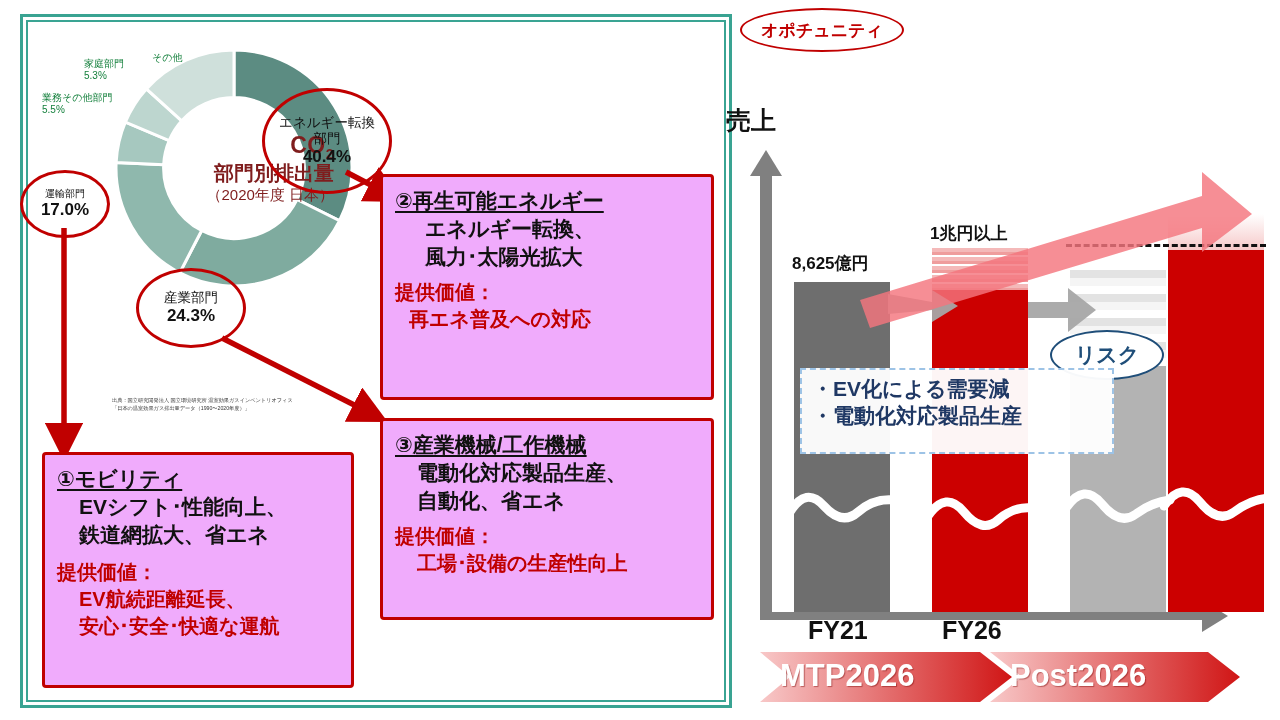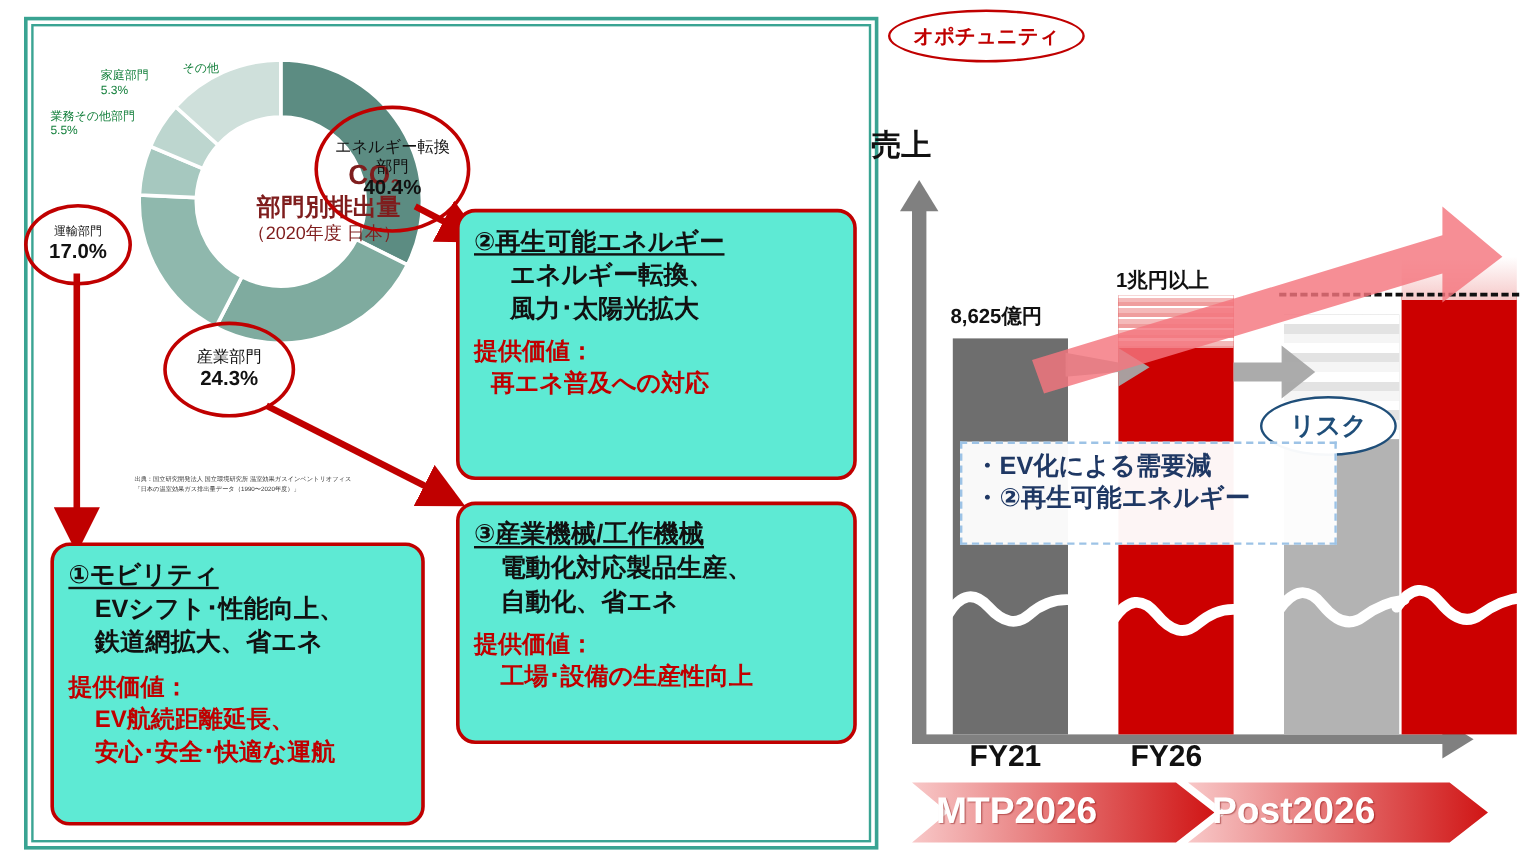--- a/index.html
+++ b/index.html
@@ -22,21 +22,21 @@
   .dc3{font-size:15px;}
 
   .seg-label{position:absolute;font-size:10px;color:#15803d;line-height:1.24;white-space:nowrap;}
 
   
   .ellipse{position:absolute;border:3.4px solid #c00000;border-radius:50%;
     display:flex;flex-direction:column;align-items:center;justify-content:center;
     text-align:center;line-height:1.2;color:#111;background:transparent;}
 
   
-  .rbox{position:absolute;border:3.2px solid #c00000;border-radius:16px;background:#5eead4;
+  .rbox{position:absolute;border:3.2px solid #c00000;border-radius:4px;background:#f0abfc;
     box-sizing:border-box;padding:10px 12px;}
   .rbox .hd{font-size:21px;font-weight:bold;color:#111;text-decoration:underline;
      text-underline-offset:3px;white-space:nowrap;}
   .rbox .ln{font-size:21px;font-weight:bold;color:#111;white-space:nowrap;}
   .rbox .vhd{font-size:20px;font-weight:bold;color:#c00000;white-space:nowrap;}
   .rbox .vln{font-size:20px;font-weight:bold;color:#c00000;white-space:nowrap;}
   .indent1{padding-left:22px;}
   .indent2{padding-left:30px;}
 
   .source{position:absolute;left:112px;top:396px;width:270px;font-size:5.2px;color:#333;line-height:1.55;}
@@ -227,21 +227,21 @@
 
     <div class="tag-ellipse" style="left:8px;top:8px;width:160px;height:40px;">
       <span>オポチュニティ</span>
     </div>
 
     <div class="tag-ellipse risk" style="left:318px;top:330px;width:110px;height:46px;">
       <span>リスク</span>
     </div>
     <div class="risk-box">
       <div class="risk-ln">・EV化による需要減</div>
-      <div class="risk-ln">・②再生可能エネルギー</div>
+      <div class="risk-ln">・電動化対応製品生産</div>
     </div>
 
     <svg style="position:absolute;left:28px;top:648px;width:500px;height:60px;">
       <defs>
         <linearGradient id="g1" x1="0" y1="0" x2="1" y2="0">
           <stop offset="0%" stop-color="#f8c8c8"></stop>
             <stop offset="100%" stop-color="#d01515"></stop>
         </linearGradient>
         <linearGradient id="g2" x1="0" y1="0" x2="1" y2="0">
           <stop offset="0%" stop-color="#f8c8c8"></stop>

